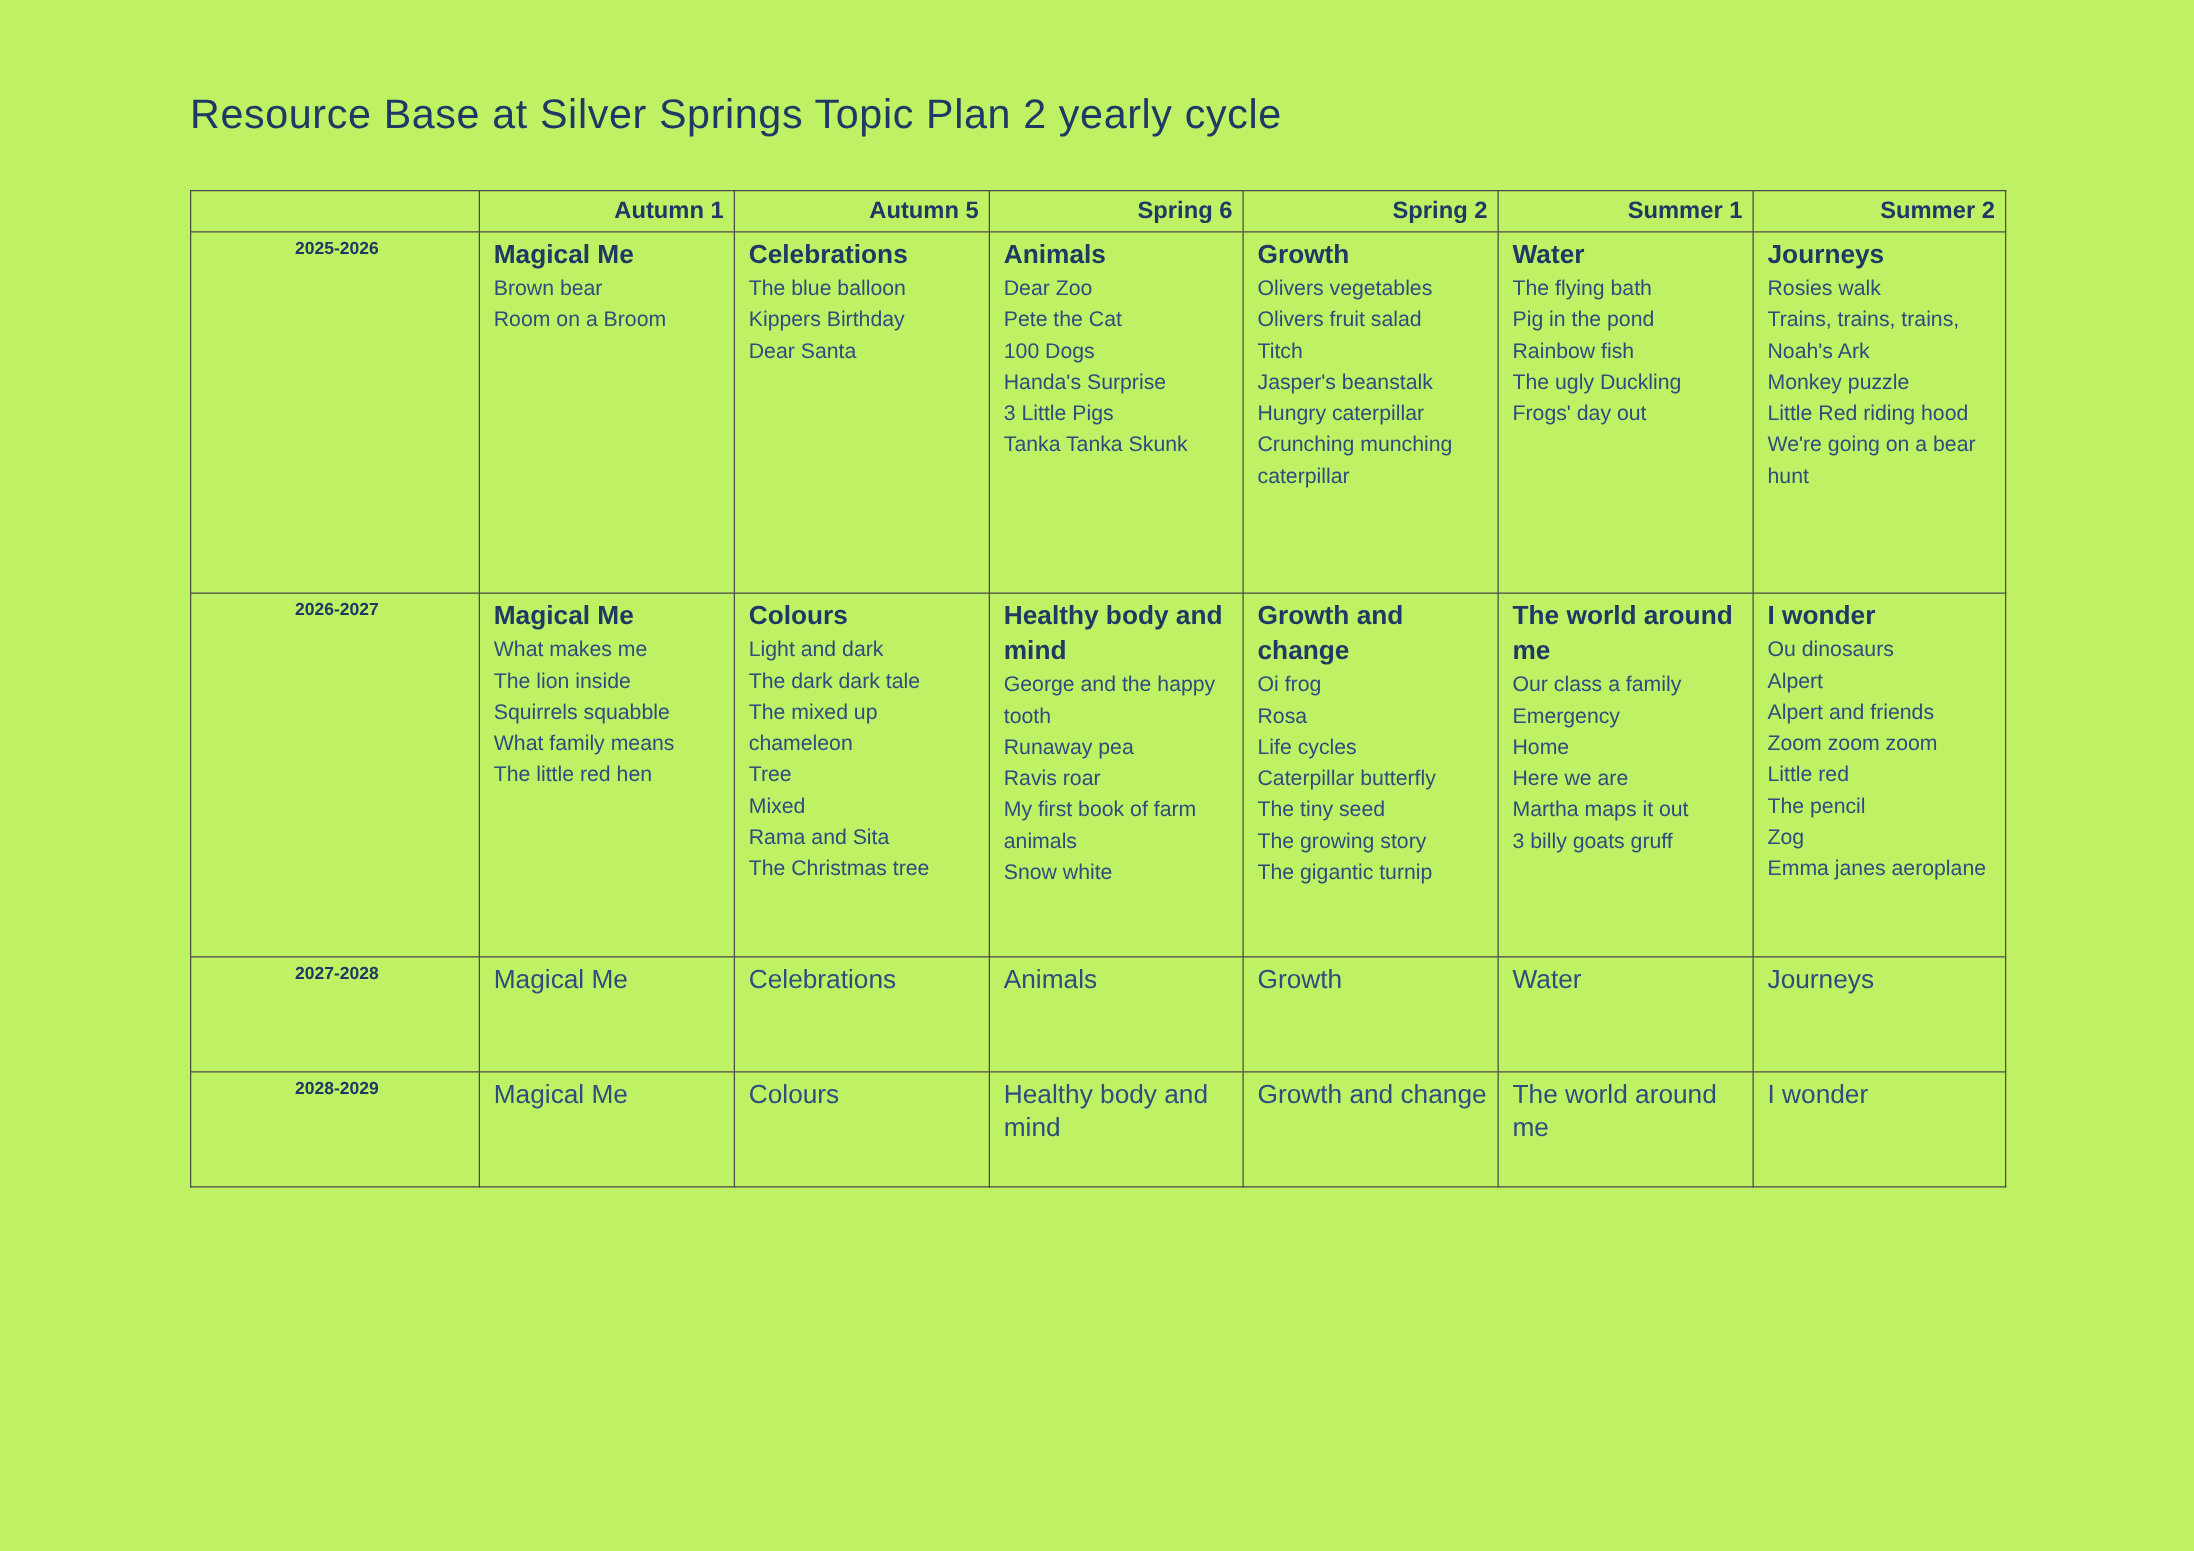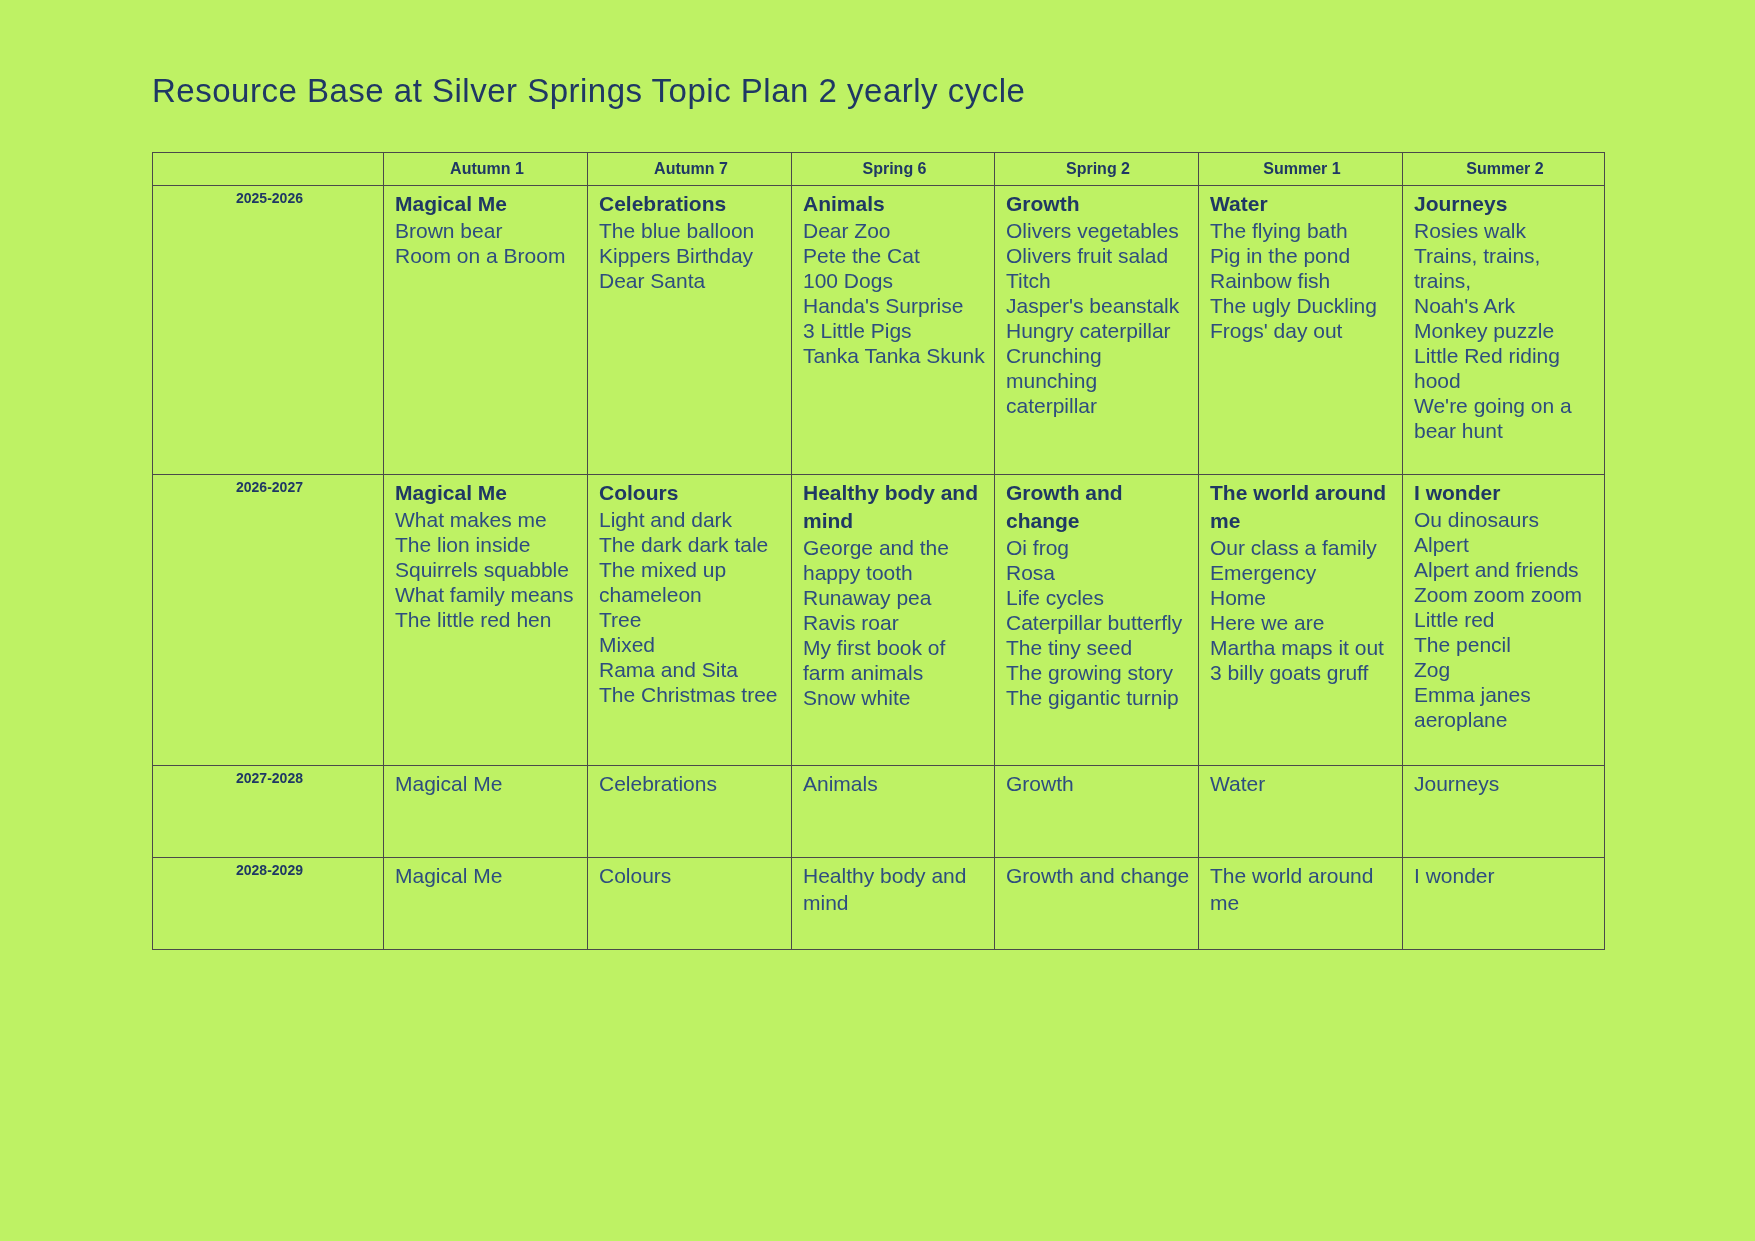--- a/index.html
+++ b/index.html
@@ -32,22 +32,22 @@
     padding:4px 8px 4px 11px;
     overflow:hidden;
   }
   tr.hdr{height:31px;}
   tr.row-1{height:289px;}
   tr.row-2{height:291px;}
   tr.row-3{height:92px;}
   tr.row-4{height:92px;padding-left:32px;}
   tr.row-5{height:95px;}
   th.season{
-    text-align:center;
-    font-size:16px;
+    text-align:right;
+    font-size:19px;
     font-weight:700;
     color:#1f3864;
     padding-top:3px;padding-bottom:3px;
     line-height:24px;
   }
   td.year{
     text-align:center;
     font-size:14px;
     font-weight:700;
     color:#1f3864;
@@ -58,21 +58,21 @@
     font-weight:700;
     color:#1f3864;
     line-height:28px;
   }
   tr.plain .topic{
     font-weight:400;
     color:#2e4d7f;
     line-height:27px;
   }
   .books{
-    font-size:21px;
+    font-size:17px;
     font-weight:400;
     color:#2e4d7f;
     line-height:25px;
     white-space:pre-line;
   }
 </style>
 </head>
 <body>
 
 <div class="page">
@@ -87,21 +87,21 @@
       <col style="width:203px">
       <col style="width:204px">
       <col style="width:204px">
       <col style="width:202px">
     </colgroup>
 
     <tbody>
         <tr class="hdr">
       <th class="season"></th>
       <th class="season">Autumn 1</th>
-      <th class="season">Autumn 7</th>
+      <th class="season">Autumn 5</th>
       <th class="season">Spring 6</th>
       <th class="season">Spring 2</th>
       <th class="season">Summer 1</th>
       <th class="season">Summer 2</th>
     </tr>
 
     <tr class="row-1">
       <td class="year">2025-2026</td>
       <td>
         <div class="topic">Magical Me</div>

